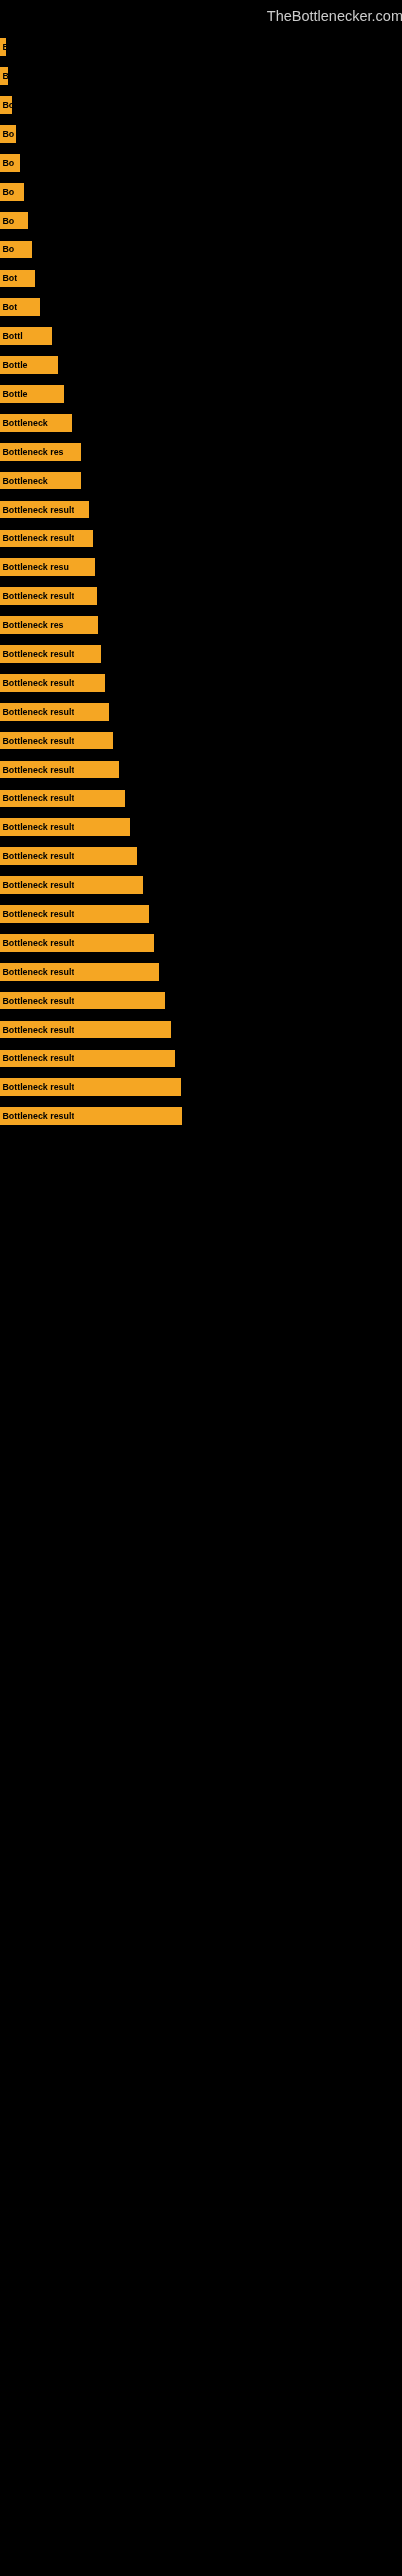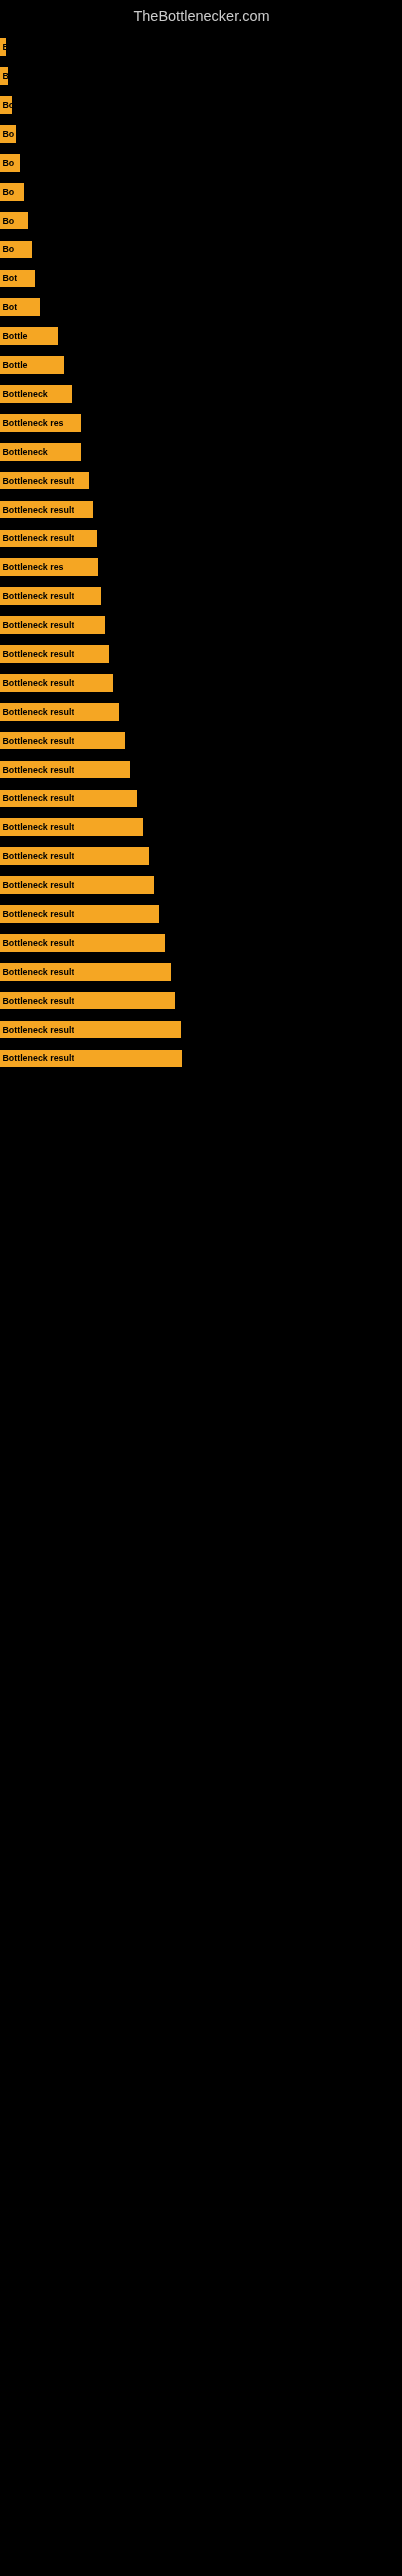--- a/index.html
+++ b/index.html
@@ -11,21 +11,21 @@
       background-color: #000;
       width: 403px;
       min-height: 2576px;
       font-family: Arial, sans-serif;
       position: relative;
       overflow-x: hidden;
     }
     .site-title {
       color: #ccc;
       font-size: 14.5px;
-      text-align: center;
+      text-align: right;
       padding: 8px 0 4px 0;
       font-weight: normal;
     }
     .bars-container {
       padding: 8px 0;
       display: flex;
       flex-direction: column;
       gap: 0;
     }
     .bar-row {
@@ -103,20 +103,25 @@
       <div class="bar" style="width: 35px;">
         <span class="bar-label">Bot</span>
       </div>
     </div>
     <div class="bar-row">
       <div class="bar" style="width: 40px;">
         <span class="bar-label">Bot</span>
       </div>
     </div>
     <div class="bar-row">
+      <div class="bar" style="width: 52px;">
+        <span class="bar-label">Bottl</span>
+      </div>
+    </div>
+    <div class="bar-row">
       <div class="bar" style="width: 58px;">
         <span class="bar-label">Bottle</span>
       </div>
     </div>
     <div class="bar-row">
       <div class="bar" style="width: 64px;">
         <span class="bar-label">Bottle</span>
       </div>
     </div>
     <div class="bar-row">
@@ -138,20 +143,25 @@
       <div class="bar" style="width: 89px;">
         <span class="bar-label">Bottleneck result</span>
       </div>
     </div>
     <div class="bar-row">
       <div class="bar" style="width: 93px;">
         <span class="bar-label">Bottleneck result</span>
       </div>
     </div>
     <div class="bar-row">
+      <div class="bar" style="width: 95px;">
+        <span class="bar-label">Bottleneck resu</span>
+      </div>
+    </div>
+    <div class="bar-row">
       <div class="bar" style="width: 97px;">
         <span class="bar-label">Bottleneck result</span>
       </div>
     </div>
     <div class="bar-row">
       <div class="bar" style="width: 98px;">
         <span class="bar-label">Bottleneck res</span>
       </div>
     </div>
     <div class="bar-row">

